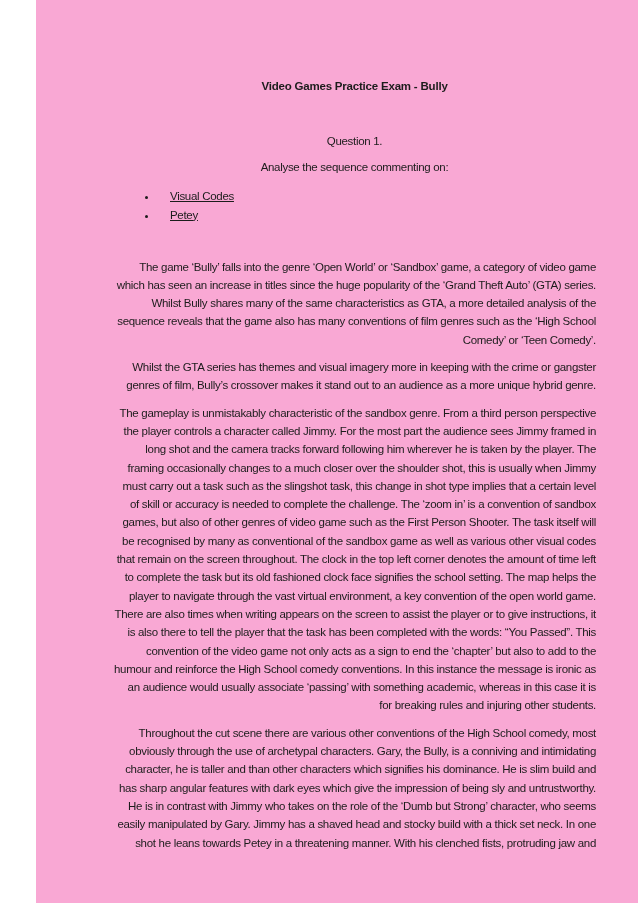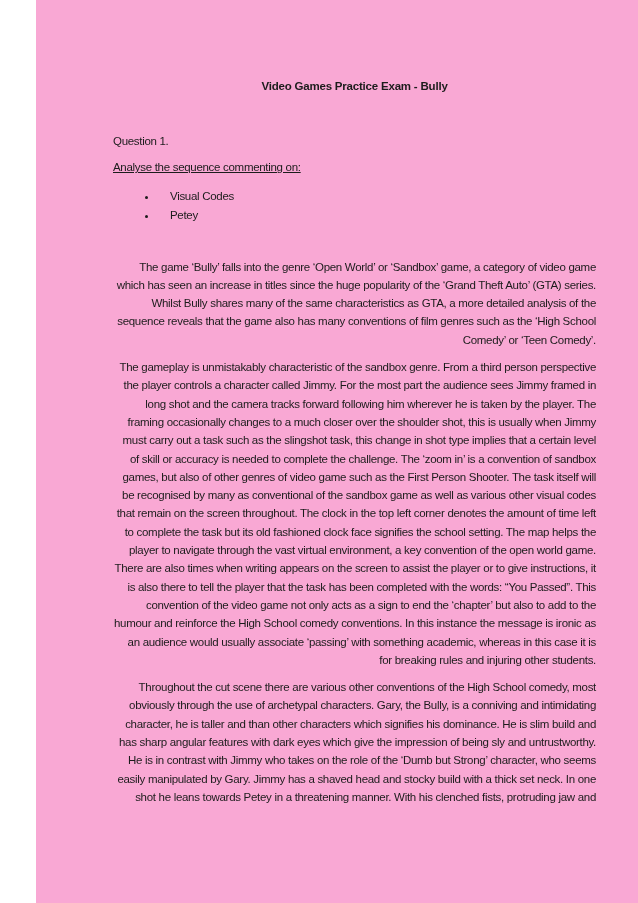--- a/index.html
+++ b/index.html
@@ -25,38 +25,39 @@
     text-align: center;
     letter-spacing: -0.2px;
     line-height: 18px;
     margin: 0 0 37px 0;
   }
   .line {
     font-size: 11.5px;
     letter-spacing: -0.3px;
     line-height: 18.3px;
     margin: 0;
+    text-align: center;
   }
   .question-label {
     margin: 0 0 8px 0;
   }
   .instruction {
     margin: 0 0 10px 0;
-    text-decoration: underline;
   }
   ul.bullets {
     margin: 0 0 33px 0;
     padding: 0 0 0 45px;
     list-style: disc;
   }
   ul.bullets li {
     font-size: 11.5px;
     letter-spacing: -0.3px;
     line-height: 19px;
     padding-left: 12px;
+    text-decoration: underline;
   }
   p.body-para {
     font-size: 11.5px;
     letter-spacing: -0.3px;
     line-height: 18.3px;
     margin: 0 0 9px 0;
     text-align: right;
   }
 </style>
 </head>
@@ -70,18 +71,19 @@
 
   <p class="line instruction">Analyse the sequence commenting on:</p>
 
   <ul class="bullets">
     <li>Visual Codes</li>
     <li>Petey</li>
   </ul>
 
   <p class="body-para">The game ‘Bully’ falls into the genre ‘Open World’ or ‘Sandbox’ game, a category of video game which has seen an increase in titles since the huge popularity of the ‘Grand Theft Auto’ (GTA) series. Whilst Bully shares many of the same characteristics as GTA, a more detailed analysis of the sequence reveals that the game also has many conventions of film genres such as the ‘High School Comedy’ or ‘Teen Comedy’.</p>
 
+  <p class="body-para">Whilst the GTA series has themes and visual imagery more in keeping with the crime or gangster genres of film, Bully’s crossover makes it stand out to an audience as a more unique hybrid genre.</p>
 
   <p class="body-para">The gameplay is unmistakably characteristic of the sandbox genre. From a third person perspective the player controls a character called Jimmy. For the most part the audience sees Jimmy framed in long shot and the camera tracks forward following him wherever he is taken by the player. The framing occasionally changes to a much closer over the shoulder shot, this is usually when Jimmy must carry out a task such as the slingshot task, this change in shot type implies that a certain level of skill or accuracy is needed to complete the challenge. The ‘zoom in’ is a convention of sandbox games, but also of other genres of video game such as the First Person Shooter. The task itself will be recognised by many as conventional of the sandbox game as well as various other visual codes that remain on the screen throughout. The clock in the top left corner denotes the amount of time left to complete the task but its old fashioned clock face signifies the school setting. The map helps the player to navigate through the vast virtual environment, a key convention of the open world game. There are also times when writing appears on the screen to assist the player or to give instructions, it is also there to tell the player that the task has been completed with the words: “You Passed”. This convention of the video game not only acts as a sign to end the ‘chapter’ but also to add to the humour and reinforce the High School comedy conventions. In this instance the message is ironic as an audience would usually associate ‘passing’ with something academic, whereas in this case it is for breaking rules and injuring other students.</p>
 
   <p class="body-para">Throughout the cut scene there are various other conventions of the High School comedy, most obviously through the use of archetypal characters. Gary, the Bully, is a conniving and intimidating character, he is taller and than other characters which signifies his dominance. He is slim build and has sharp angular features with dark eyes which give the impression of being sly and untrustworthy. He is in contrast with Jimmy who takes on the role of the ‘Dumb but Strong’ character, who seems easily manipulated by Gary. Jimmy has a shaved head and stocky build with a thick set neck. In one shot he leans towards Petey in a threatening manner. With his clenched fists, protruding jaw and</p>
 
 </div>
 
 </body></html>

